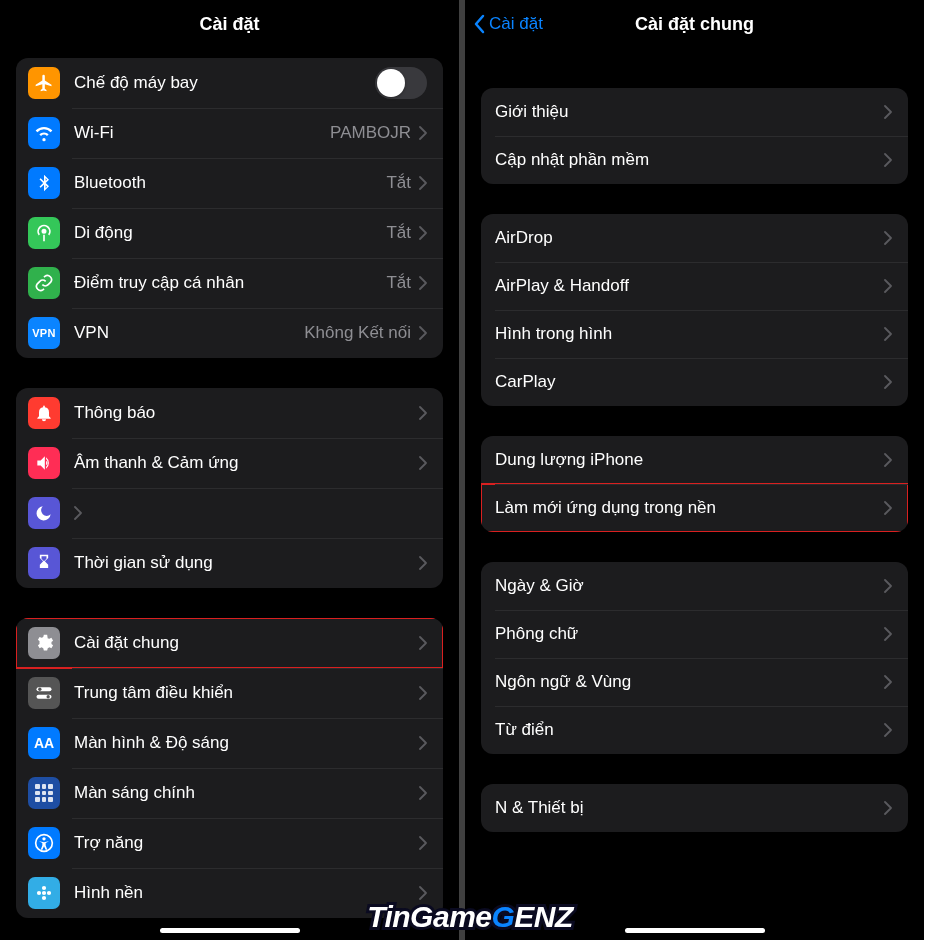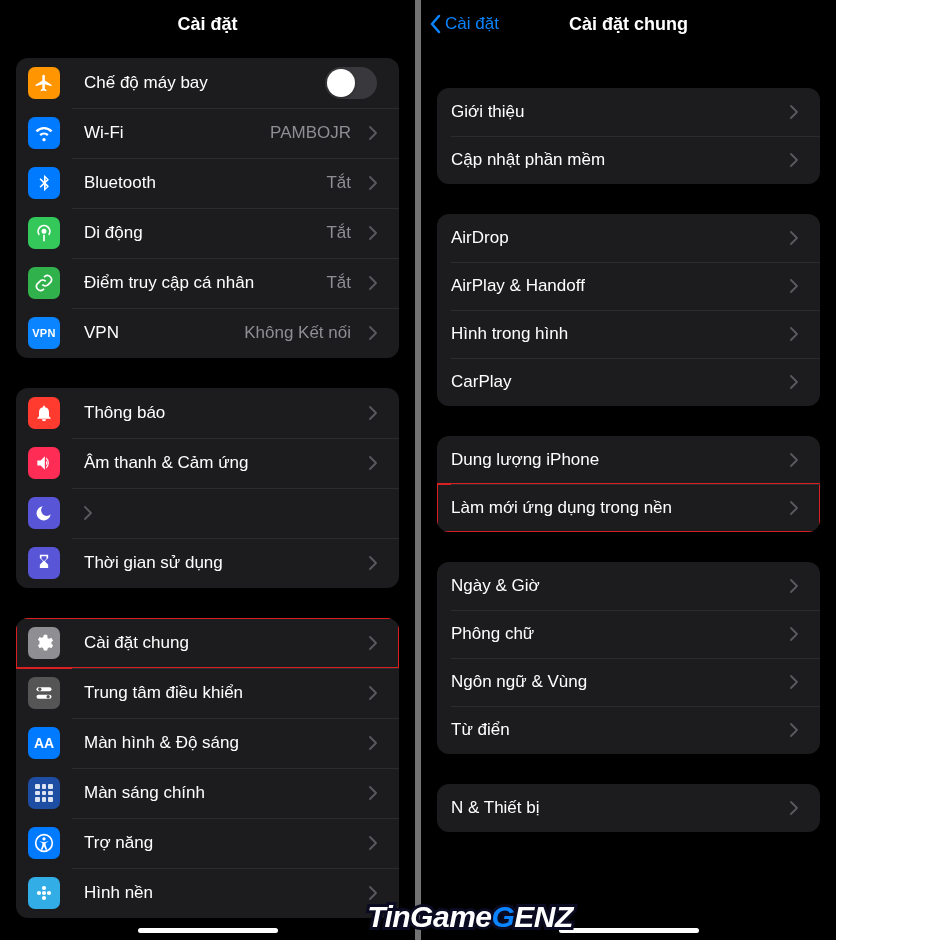--- a/index.html
+++ b/index.html
@@ -7,23 +7,23 @@
   background: #fff;
   font-family: -apple-system, BlinkMacSystemFont, "Segoe UI", Helvetica, Arial, sans-serif;
   width: 940px;
   height: 940px;
   overflow: hidden;
   position: relative;
 }
 .container {
   display: flex;
   gap: 6px;
-  width: 836px;
+  width: 924px;
   height: 940px;
-  background: #737373;
+  background: #404040;
 }
 .phone {
   flex: 1;
   background: #000;
   color: #fff;
   display: flex;
   flex-direction: column;
   overflow: hidden;
   position: relative;
 }
@@ -61,23 +61,22 @@
   background: #1c1c1e;
   border-radius: 12px;
   margin-top: 30px;
   overflow: hidden;
 }
 .group.first { margin-top: 10px; }
 .row {
   display: flex;
   align-items: center;
   min-height: 48px;
-  padding: 9px 22px 9px 14px;
+  padding: 9px 16px 9px 14px;
   position: relative;
-  gap: 10px;
 }
 .row.with-icon { padding-left: 12px; }
 .row + .row::before {
   content: "";
   position: absolute;
   left: 14px;
   right: 0;
   top: 0;
   height: 1px;
   background: #2c2c2e;

